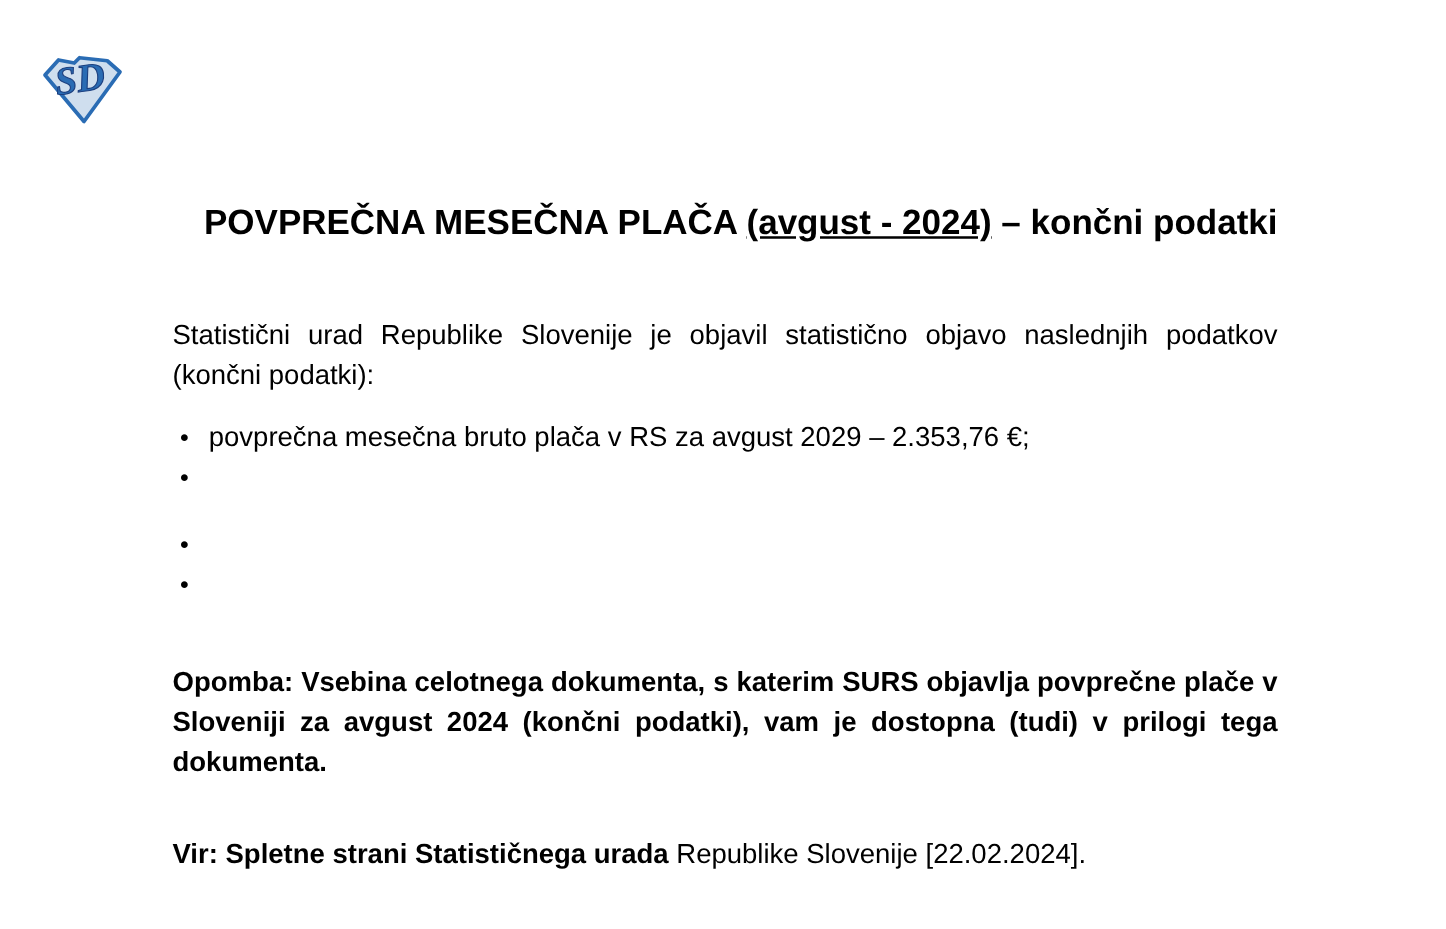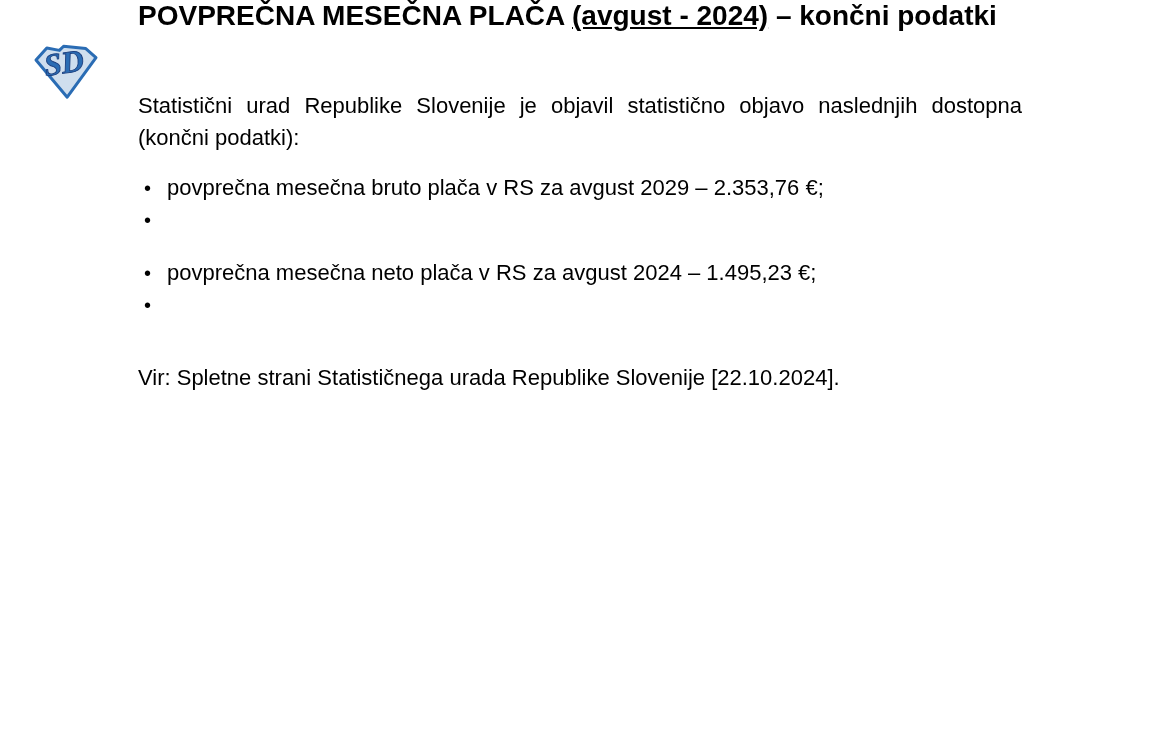--- a/index.html
+++ b/index.html
@@ -28,24 +28,25 @@
     height: 60px;
   }
   .content {
     position: absolute;
     left: 138px;
     top: 0;
     width: 884px;
   }
   .doc-title {
     margin: 0;
+    padding-top: 162px;
     font-size: 28px;
     line-height: 31px;
     font-weight: bold;
-    text-align: left;
+    text-align: right;
     white-space: nowrap;
   }
   .doc-title .u {
     text-decoration: underline;
   }
   .intro {
     margin: 59px 0 0 0;
     font-size: 22px;
     line-height: 32px;
     text-align: justify;
@@ -74,55 +75,55 @@
     font-size: 22px;
     line-height: 32px;
     font-weight: bold;
     text-align: justify;
   }
   .source {
     margin: 41px 0 0 0;
     font-size: 22px;
     line-height: 32px;
   }
-  .source .bold-part { font-weight: normal; }
+  .source .bold-part { font-weight: bold; }
 </style>
 </head>
 <body>
 
 <div class="page">
 
   <svg class="logo" viewBox="0 0 110 100" aria-hidden="true">
     <path d="M 5 30 L 23 10 L 44 14 L 51 7 L 88 11 L 105 26 L 57 92 Z" fill="#cfdeee" stroke="#2a6cb4" stroke-width="5" stroke-linejoin="round"></path>
     <text x="53" y="52" text-anchor="middle" font-family="Liberation Serif, serif" font-size="52" font-weight="bold" font-style="italic" fill="#2a6cb4" stroke="#1c3f7f" stroke-width="1.5" transform="rotate(-8 53 45)">SD</text>
   </svg>
 
   <div class="content">
 
     <h1 class="doc-title"><span>POVPREČNA MESEČNA PLAČA </span><span class="u">(avgust - 2024)</span><span> – končni podatki</span></h1>
 
-    <p class="intro">Statistični urad Republike Slovenije je objavil statistično objavo naslednjih dostopna (končni podatki):</p>
+    <p class="intro">Statistični urad Republike Slovenije je objavil statistično objavo naslednjih podatkov (končni podatki):</p>
 
     <ul class="bullets first">
       <li>
         <span class="dot">•</span>
         <span>povprečna mesečna bruto plača v RS za avgust 2029 – 2.353,76 €;</span>
       </li>
       <li>
         <span class="dot">•</span>
       </li>
     </ul>
 
     <ul class="bullets second">
       <li>
         <span class="dot">•</span>
-        <span>povprečna mesečna neto plača v RS za avgust 2024 – 1.495,23 €;</span>
       </li>
       <li>
         <span class="dot">•</span>
       </li>
     </ul>
 
+    <p class="note">Opomba: Vsebina celotnega dokumenta, s katerim SURS objavlja povprečne plače v Sloveniji za avgust 2024 (končni podatki), vam je dostopna (tudi) v prilogi tega dokumenta.</p>
 
-    <p class="source"><span class="bold-part">Vir: Spletne strani Statističnega urada </span><span>Republike Slovenije [22.10.2024].</span></p>
+    <p class="source"><span class="bold-part">Vir: Spletne strani Statističnega urada </span><span>Republike Slovenije [22.02.2024].</span></p>
 
   </div>
 </div>
 
 </body></html>

